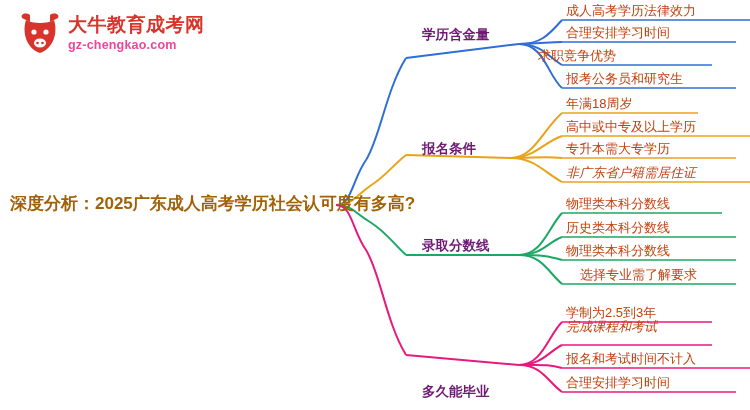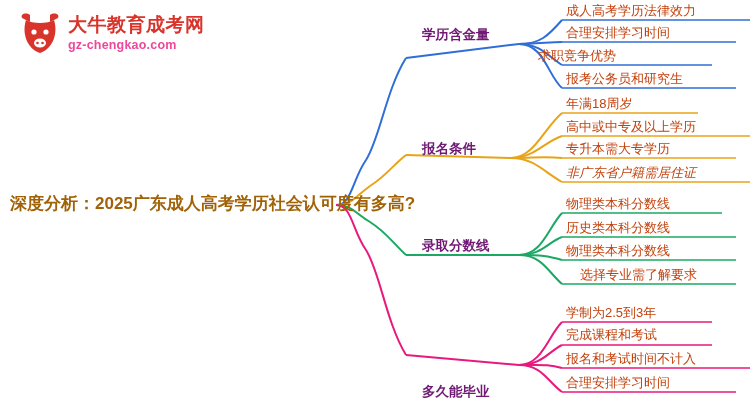--- a/index.html
+++ b/index.html
@@ -176,17 +176,17 @@
   <div class="node leaf-node" style="left:566px; top:119px;">高中或中专及以上学历</div>
   <div class="node leaf-node" style="left:566px; top:141px;">专升本需大专学历</div>
   <div class="node leaf-node" style="left:566px; top:165px;font-style:italic;">非广东省户籍需居住证</div>
 
   <div class="node leaf-node" style="left:566px; top:196px;">物理类本科分数线</div>
   <div class="node leaf-node" style="left:566px; top:220px;">历史类本科分数线</div>
   <div class="node leaf-node" style="left:566px; top:243px;">物理类本科分数线</div>
   <div class="node leaf-node" style="left:580px; top:267px;">选择专业需了解要求</div>
 
   <div class="node leaf-node" style="left:566px; top:305px;">学制为2.5到3年</div>
-  <div class="node leaf-node" style="left:566px; top:327px;">完成课程和考试</div>
+  <div class="node leaf-node" style="left:566px; top:319px;font-style:italic;">完成课程和考试</div>
   <div class="node leaf-node" style="left:566px; top:351px;">报名和考试时间不计入</div>
   <div class="node leaf-node" style="left:566px; top:375px;">合理安排学习时间</div>
 
 </div>
 
 </body></html>

